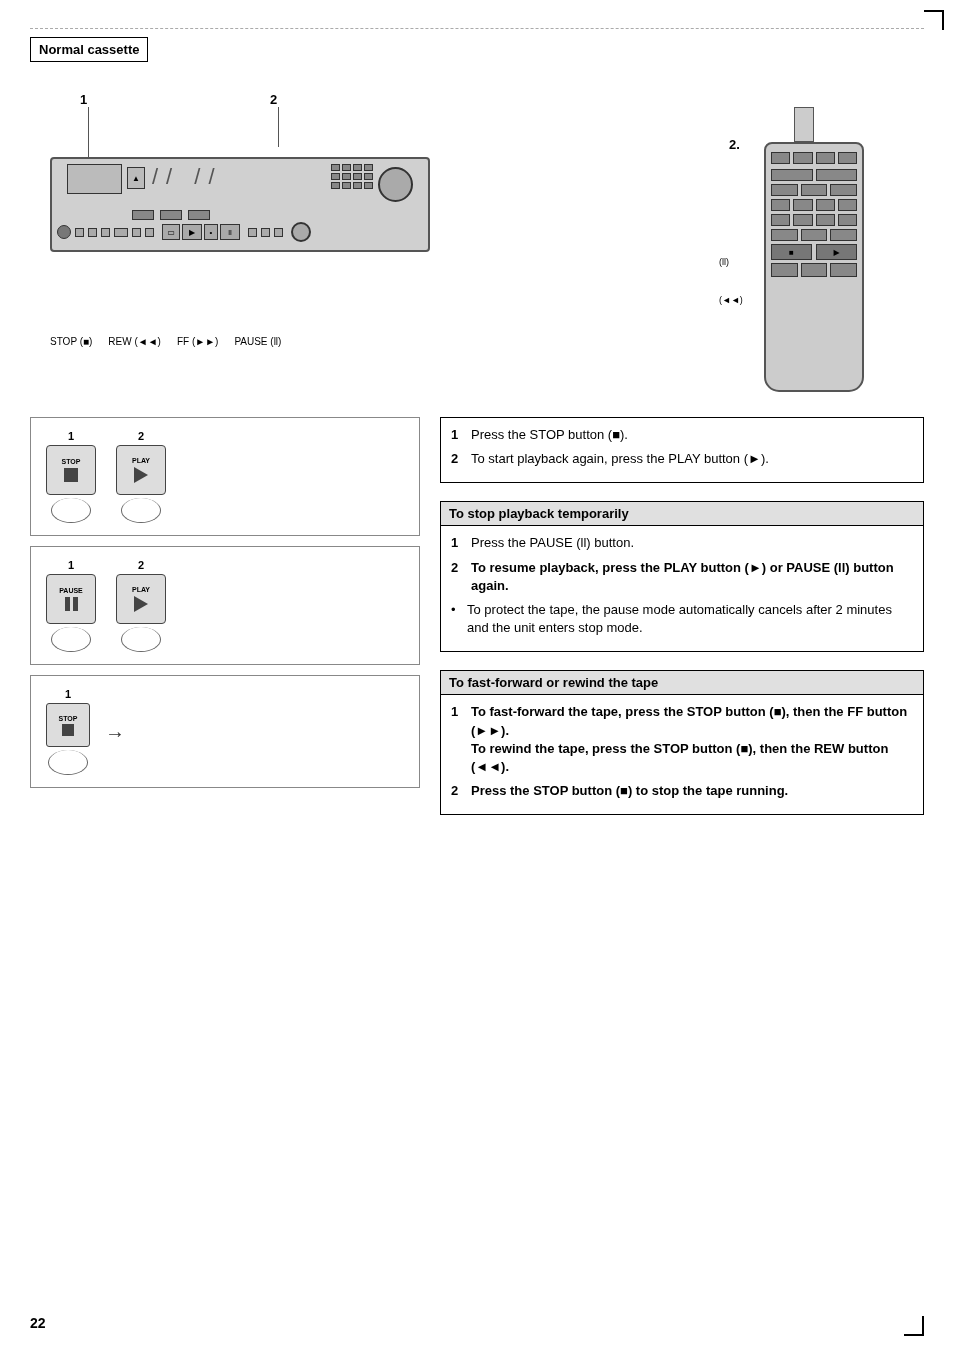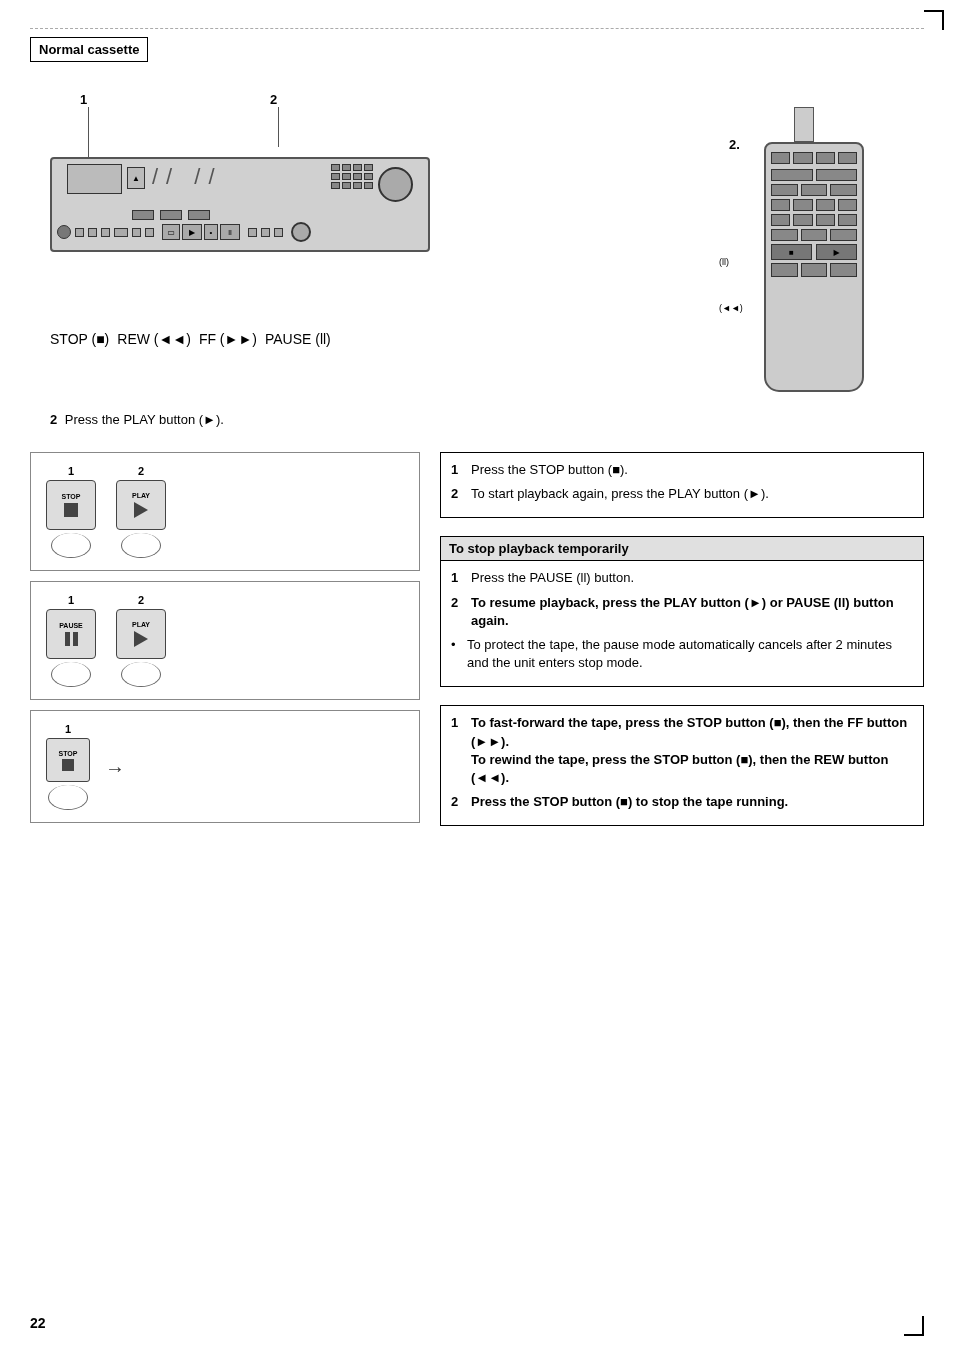--- a/index.html
+++ b/index.html
@@ -406,21 +406,21 @@
           <div style="width:20px;height:20px;border-radius:50%;border:2px solid #333;background:#aaa;margin-left:4px;"></div>
         </div>
 
         <div style="position:absolute; bottom:30px; left:80px; display:flex; gap:6px;">
           <div style="width:22px;height:10px;border:1px solid #333;background:#888;"></div>
           <div style="width:22px;height:10px;border:1px solid #333;background:#888;"></div>
           <div style="width:22px;height:10px;border:1px solid #333;background:#888;"></div>
         </div>
       </div>
 
-      <div style="position:absolute; bottom:10px; left:20px; display:flex; gap:8px; font-size:14px;">
+      <div style="position:absolute; bottom:10px; left:20px; display:flex; gap:16px; font-size:10px;">
         <span>STOP (■)</span>
         <span>REW (◄◄)</span>
         <span>FF (►►)</span>
         <span>PAUSE (ll)</span>
       </div>
     </div>
 
     <div class="remote-area" style="position:relative; width:200px;">
 
       <div style="font-size:13px; font-weight:bold; position:absolute; top:50px; left:5px;">2.</div>
@@ -470,34 +470,30 @@
             <div style="height:16px; border:1px solid #333; background:#777; display:flex; align-items:center; justify-content:center; font-size:8px;">▶</div>
           </div>
 
           <div style="display:grid; grid-template-columns: repeat(3, 1fr); gap:3px;">
             <div style="height:14px; border:1px solid #333; background:#888;"></div>
             <div style="height:14px; border:1px solid #333; background:#888;"></div>
             <div style="height:14px; border:1px solid #333; background:#888;"></div>
           </div>
         </div>
 
-        <div style="position:absolute; left:-45px; top:150px; font-size:9px; display:flex; flex-direction:column; gap:36px;">
+        <div style="position:absolute; left:-45px; top:150px; font-size:9px; display:flex; flex-direction:column; gap:28px;">
           <span>(ll)</span>
           <span>(◄◄)</span>
         </div>
       </div>
     </div>
   </div>
 
   
   <div class="steps-section">
-    <div class="step">
-      <span class="step-num">2</span>
-      <span>Press the PLAY button (►).</span>
-    </div>
   </div>
 
   
   <div class="lower-section">
 
     <div class="button-diagrams">
 
       <div class="btn-diagram-box">
         <div class="btn-wrap">
           <div class="small-num">1</div>
@@ -581,20 +577,21 @@
             <span class="text"><strong>To resume playback, press the PLAY button (►) or PAUSE (ll) button again.</strong></span>
           </div>
           <div class="instr-step">
             <span class="bullet">•</span>
             <span class="text">To protect the tape, the pause mode automatically cancels after 2 minutes and the unit enters stop mode.</span>
           </div>
         </div>
       </div>
 
       <div class="instruction-box">
+        <div class="instruction-box-header">To fast-forward or rewind the tape</div>
         <div class="instruction-box-body">
           <div class="instr-step">
             <span class="num">1</span>
             <span class="text">
               <strong>To fast-forward the tape, press the STOP button (■), then the FF button (►►).</strong><br>
               <strong>To rewind the tape, press the STOP button (■), then the REW button (◄◄).</strong>
             </span>
           </div>
           <div class="instr-step">
             <span class="num">2</span>

